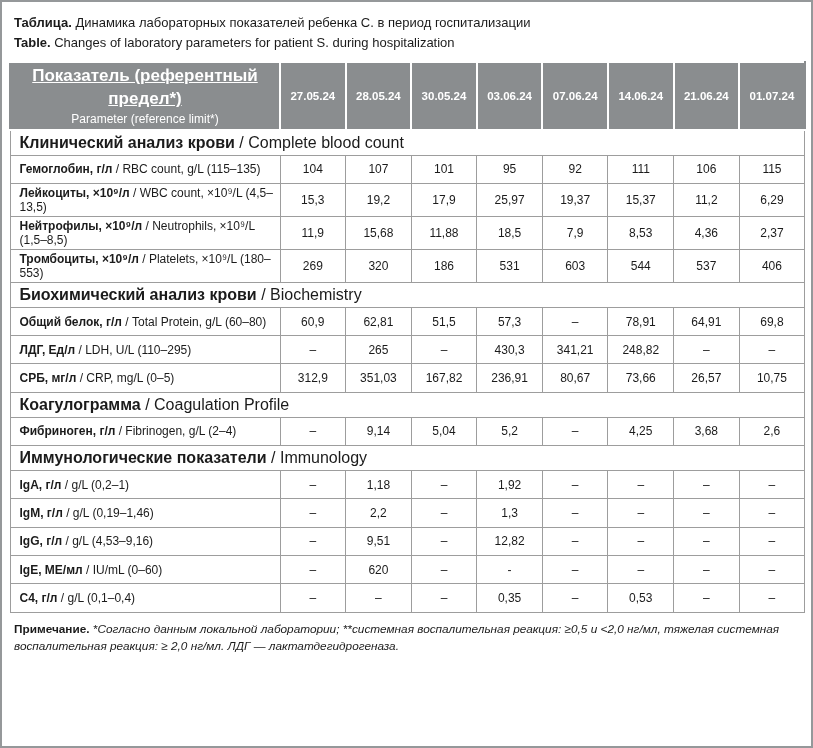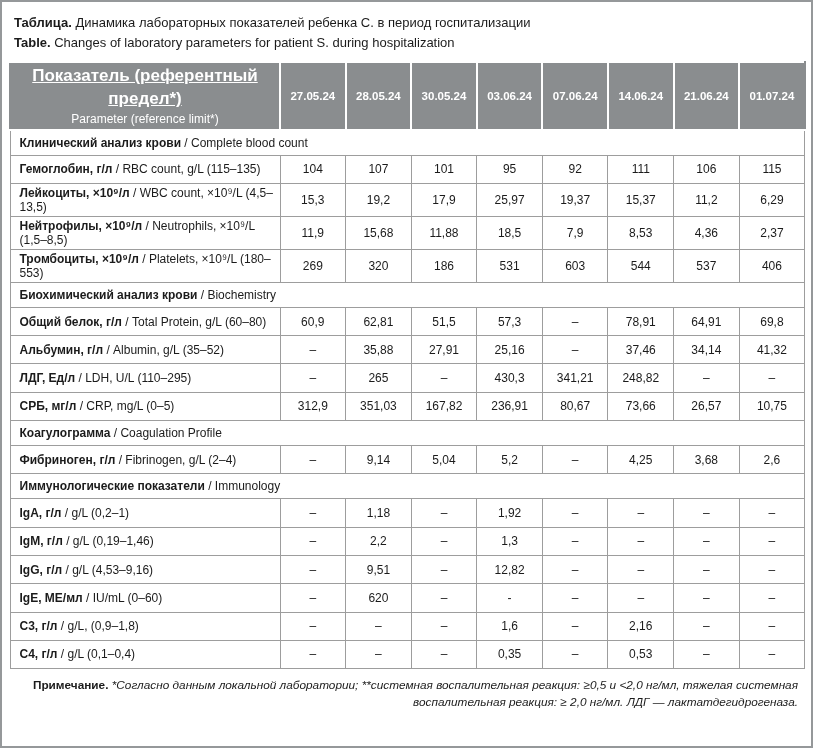--- a/index.html
+++ b/index.html
@@ -45,30 +45,30 @@
   tbody td {
     border:1px solid #9d9d9d;
     font-size:12px;
     vertical-align:middle;
     padding:2px 4px;
     background:#ffffff;
   }
   tr.section-row td {
     height:25px;
     padding-left:9px;
-    font-size:12px;
+    font-size:16px;
   }
   tr.data-row td { height:28.3px; }
   td.label-cell { text-align:left; padding-left:9px; }
   td.value-cell { text-align:center; }
   .lbl-ru { font-weight:bold; }
   .lbl-en { font-weight:normal; }
   
   .notes { padding:8px 6px 0 5px; font-size:11.8px; line-height:1.45; }
-  .notes p { margin-bottom:7px;text-align:right; }
+  .notes p { margin-bottom:7px; }
   .note-label { font-weight:bold; font-style:normal; }
   .note-text { font-style:italic; }
 </style>
 </head>
 <body>
 
 <div class="page">
 
   <div class="caption">
     <div class="cap-line">
@@ -165,31 +165,20 @@
           <td class="value-cell">60,9</td>
           <td class="value-cell">62,81</td>
           <td class="value-cell">51,5</td>
           <td class="value-cell">57,3</td>
           <td class="value-cell">–</td>
           <td class="value-cell">78,91</td>
           <td class="value-cell">64,91</td>
           <td class="value-cell">69,8</td>
         </tr>
         <tr class="data-row">
-          <td class="label-cell"><span class="lbl-ru">Альбумин, г/л</span> <span class="lbl-en">/ Albumin, g/L (35–52)</span></td>
-          <td class="value-cell">–</td>
-          <td class="value-cell">35,88</td>
-          <td class="value-cell">27,91</td>
-          <td class="value-cell">25,16</td>
-          <td class="value-cell">–</td>
-          <td class="value-cell">37,46</td>
-          <td class="value-cell">34,14</td>
-          <td class="value-cell">41,32</td>
-        </tr>
-        <tr class="data-row">
           <td class="label-cell"><span class="lbl-ru">ЛДГ, Ед/л</span> <span class="lbl-en">/ LDH, U/L (110–295)</span></td>
           <td class="value-cell">–</td>
           <td class="value-cell">265</td>
           <td class="value-cell">–</td>
           <td class="value-cell">430,3</td>
           <td class="value-cell">341,21</td>
           <td class="value-cell">248,82</td>
           <td class="value-cell">–</td>
           <td class="value-cell">–</td>
         </tr>
@@ -259,31 +248,20 @@
           <td class="value-cell">–</td>
           <td class="value-cell">620</td>
           <td class="value-cell">–</td>
           <td class="value-cell">-</td>
           <td class="value-cell">–</td>
           <td class="value-cell">–</td>
           <td class="value-cell">–</td>
           <td class="value-cell">–</td>
         </tr>
         <tr class="data-row">
-          <td class="label-cell"><span class="lbl-ru">C3, г/л</span> <span class="lbl-en">/ g/L, (0,9–1,8)</span></td>
-          <td class="value-cell">–</td>
-          <td class="value-cell">–</td>
-          <td class="value-cell">–</td>
-          <td class="value-cell">1,6</td>
-          <td class="value-cell">–</td>
-          <td class="value-cell">2,16</td>
-          <td class="value-cell">–</td>
-          <td class="value-cell">–</td>
-        </tr>
-        <tr class="data-row">
           <td class="label-cell"><span class="lbl-ru">C4, г/л</span> <span class="lbl-en">/ g/L (0,1–0,4)</span></td>
           <td class="value-cell">–</td>
           <td class="value-cell">–</td>
           <td class="value-cell">–</td>
           <td class="value-cell">0,35</td>
           <td class="value-cell">–</td>
           <td class="value-cell">0,53</td>
           <td class="value-cell">–</td>
           <td class="value-cell">–</td>
         </tr>

